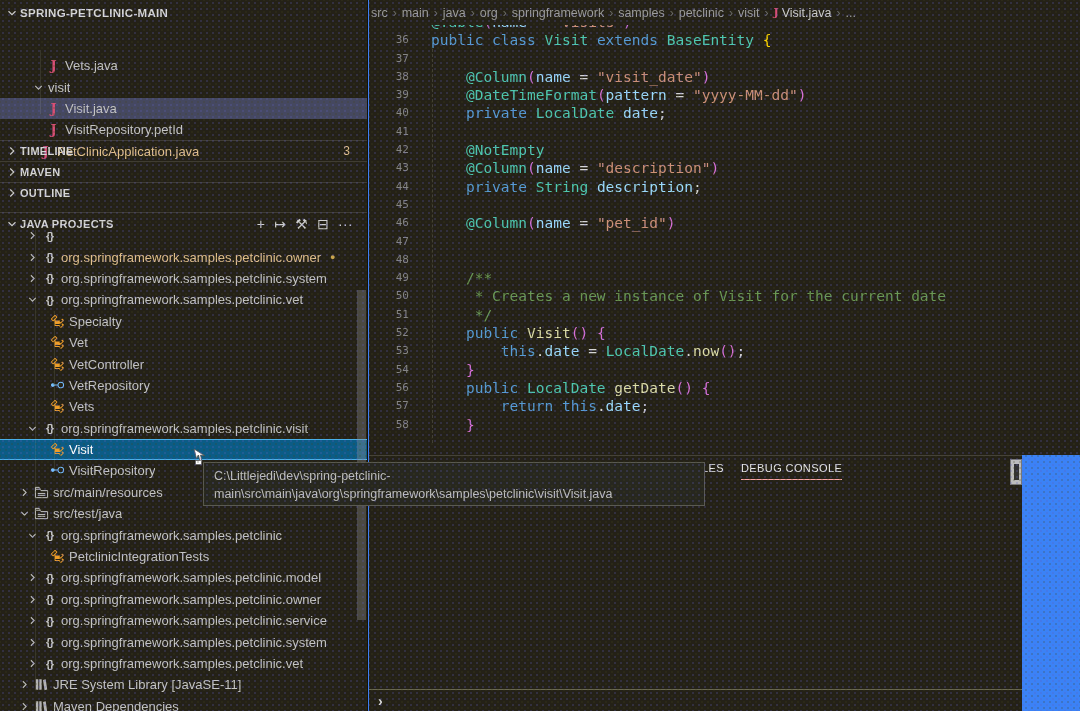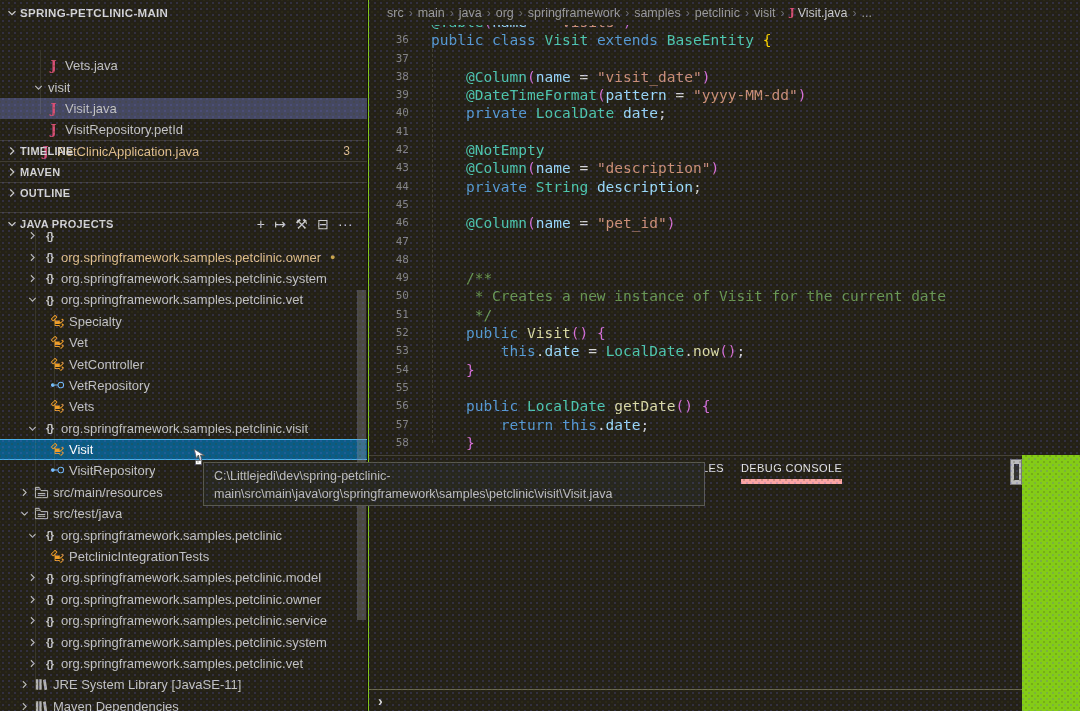--- a/index.html
+++ b/index.html
@@ -1,18 +1,18 @@
 <!DOCTYPE html>
 <html><head>
 <meta charset="utf-8">
 <style>
   * { box-sizing: border-box; margin: 0; padding: 0; }
   html,body { width:1080px; height:711px; overflow:hidden; background:#242117;
               font-family:"Liberation Sans", sans-serif; }
-  #app { position:relative; width:1080px; height:711px; background:#84cc16; color:#c5c5c5; }
+  #app { position:relative; width:1080px; height:711px; background:#3b82f6; color:#c5c5c5; }
 
   
   #dither { position:absolute; inset:0; z-index:900; pointer-events:none; opacity:.38;
     background-image:
       radial-gradient(circle, rgba(96,96,190,.65) .9px, transparent 1.2px),
       radial-gradient(circle, rgba(70,70,30,.6) .9px, transparent 1.2px);
     background-size:6px 6px, 6px 6px; background-position:0 0, 3px 3px; }
 
   
   #sidebar { position:absolute; left:0; top:0; width:368px; height:711px; background:#242117;
@@ -38,21 +38,21 @@
                 font-weight:normal; font-size:14px; align-items:center; }
   #jp-toolbar span { cursor:default; }
   #files, #jp-items { overflow:hidden; }
   .guide { position:absolute; width:1px; background:rgba(200,200,200,.12); z-index:1; }
   #sb-scroll { position:absolute; right:1px; top:290px; width:9px; height:330px;
                background:rgba(150,150,150,.35); z-index:8; }
 
   
   #editor { position:absolute; left:369px; top:0; width:711px; height:455px; overflow:hidden; background:#242117; }
   #breadcrumb { position:absolute; left:0; top:0; width:100%; height:25px; background:#242117; z-index:5;
-                display:flex; align-items:center; font-size:12.5px; color:#9d9d9d; padding-left:18px;
+                display:flex; align-items:center; font-size:12.5px; color:#9d9d9d; padding-left:2px;
                 white-space:nowrap; }
   #breadcrumb .bsep { color:#6d6d6d; margin:0 5px; font-size:12px; }
   #breadcrumb .bfile { color:#cccccc; }
   #breadcrumb .jicon { font-size:11px; margin-right:3px; }
   #code { position:absolute; left:0; top:13px; width:100%; z-index:1;
           font-family:"DejaVu Sans Mono","Liberation Mono",monospace; font-size:14.5px; }
   .cl { display:flex; height:18.3px; line-height:18.3px; white-space:pre; }
   .ln { width:40px; min-width:40px; text-align:right; color:#858585; font-size:11px; }
   .ct { padding-left:22px; }
   .tk-kw{color:#569cd6} .tk-type{color:#4ec9b0} .tk-ann{color:#4ec9b0} .tk-str{color:#ce9178}
@@ -60,21 +60,21 @@
   .tk-b1{color:#ffd700} .tk-com{color:#6a9955}
   #indent-guide { position:absolute; left:63px; top:49px; height:394px; width:0;
                   border-left:1px dashed rgba(255,255,255,.14); z-index:1; }
 
   
   #panel { position:absolute; left:369px; top:455px; width:653px; height:256px; background:#242117;
            border-top:1px solid rgba(190,190,190,.22); z-index:4; }
   #panel-tabs { position:relative; height:30px; }
   .ptab { position:absolute; top:6px; font-size:11px; letter-spacing:.4px; color:#e7e7e7; }
   #tab-frag { left:333px; }
-  #tab-debug { left:372px; border-bottom:5px solid #fca5a5; padding-bottom:5px; }
+  #tab-debug { left:372px; border-bottom:1px solid #fca5a5; padding-bottom:5px; }
   #panel-input { position:absolute; left:0; bottom:0; width:100%; height:22px;
                  border-top:1px solid rgba(215,215,170,.4); display:flex; align-items:center; }
   #panel-prompt { color:#d8d8d8; font-size:14px; padding-left:9px; font-weight:bold; }
   #clipped-control { position:absolute; right:0; top:3px; width:12px; height:26px; background:#bdbdbd;
                      border:1px solid #777; }
   #clipped-control i { display:block; width:5px; height:16px; background:#333; margin:4px 0 0 3px; }
 
   
   #tooltip { position:absolute; left:203px; top:462px; width:502px; height:44px; z-index:10;
              background:#27271f; border:1px solid #5a5a52; padding:4px 10px;
@@ -434,21 +434,20 @@
         <div class="cl"><span class="ln">45</span><span class="ct"></span></div>
         <div class="cl"><span class="ln">46</span><span class="ct"><span class="tk-pun">    </span><span class="tk-ann">@Column</span><span class="tk-p2">(</span><span class="tk-prop">name</span><span class="tk-pun"> = </span><span class="tk-str">"pet_id"</span><span class="tk-p2">)</span></span></div>
         <div class="cl"><span class="ln">47</span></div>
         <div class="cl"><span class="ln">48</span><span class="ct"></span></div>
         <div class="cl"><span class="ln">49</span><span class="ct"><span class="tk-pun">    </span><span class="tk-com">/**</span></span></div>
         <div class="cl"><span class="ln">50</span><span class="ct"><span class="tk-pun">    </span><span class="tk-com"> * Creates a new instance of Visit for the current date</span></span></div>
         <div class="cl"><span class="ln">51</span><span class="ct"><span class="tk-pun">    </span><span class="tk-com"> */</span></span></div>
         <div class="cl"><span class="ln">52</span><span class="ct"><span class="tk-pun">    </span><span class="tk-kw">public </span><span class="tk-meth">Visit</span><span class="tk-p2">()</span><span class="tk-pun"> </span><span class="tk-p2">{</span></span></div>
         <div class="cl"><span class="ln">53</span><span class="ct"><span class="tk-pun">        </span><span class="tk-kw">this</span><span class="tk-pun">.</span><span class="tk-prop">date</span><span class="tk-pun"> = </span><span class="tk-type">LocalDate</span><span class="tk-pun">.</span><span class="tk-meth">now</span><span class="tk-p2">()</span><span class="tk-pun">;</span></span></div>
         <div class="cl"><span class="ln">54</span><span class="ct"><span class="tk-pun">    </span><span class="tk-p2">}</span></span></div>
-        <div class="cl"><span class="ln">55</span><span class="ct"></span></div>
         <div class="cl"><span class="ln">56</span><span class="ct"><span class="tk-pun">    </span><span class="tk-kw">public </span><span class="tk-type">LocalDate</span><span class="tk-pun"> </span><span class="tk-meth">getDate</span><span class="tk-p2">()</span><span class="tk-pun"> </span><span class="tk-p2">{</span></span></div>
         <div class="cl"><span class="ln">57</span><span class="ct"><span class="tk-pun">        </span><span class="tk-kw">return </span><span class="tk-kw">this</span><span class="tk-pun">.</span><span class="tk-prop">date</span><span class="tk-pun">;</span></span></div>
         <div class="cl"><span class="ln">58</span><span class="ct"><span class="tk-pun">    </span><span class="tk-p2">}</span></span></div>
       </div>
     <div id="indent-guide"></div>
     <div id="breadcrumb">
         <span>src</span>
         <span class="bsep">›</span>
         <span>main</span>
         <span class="bsep">›</span>

